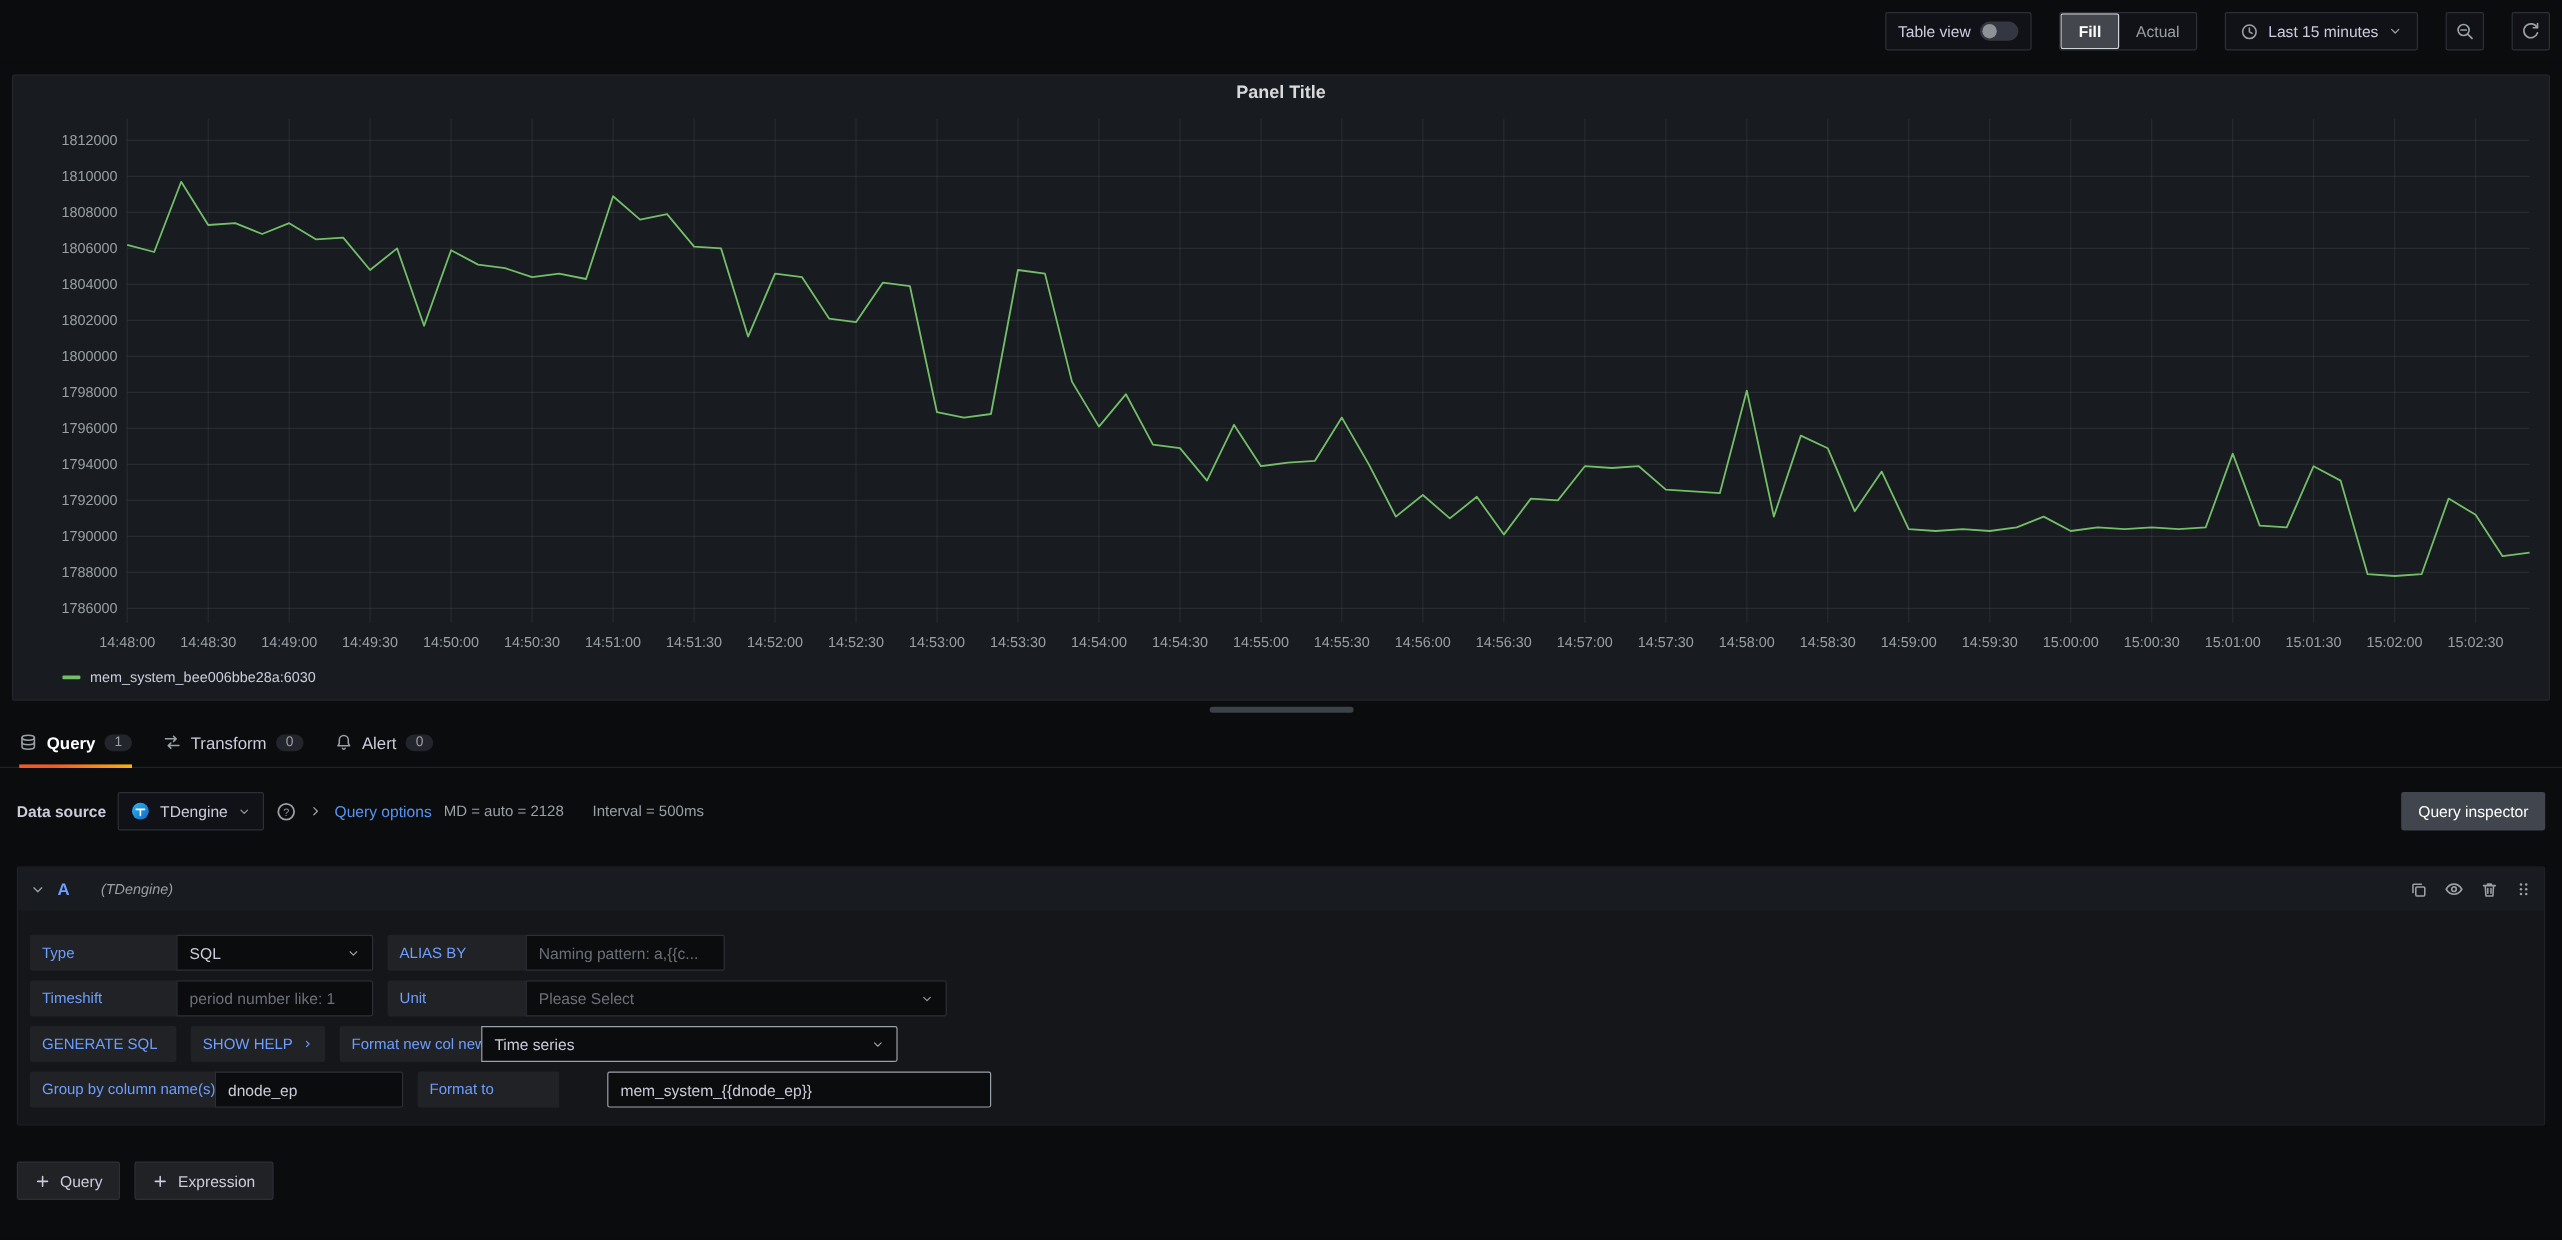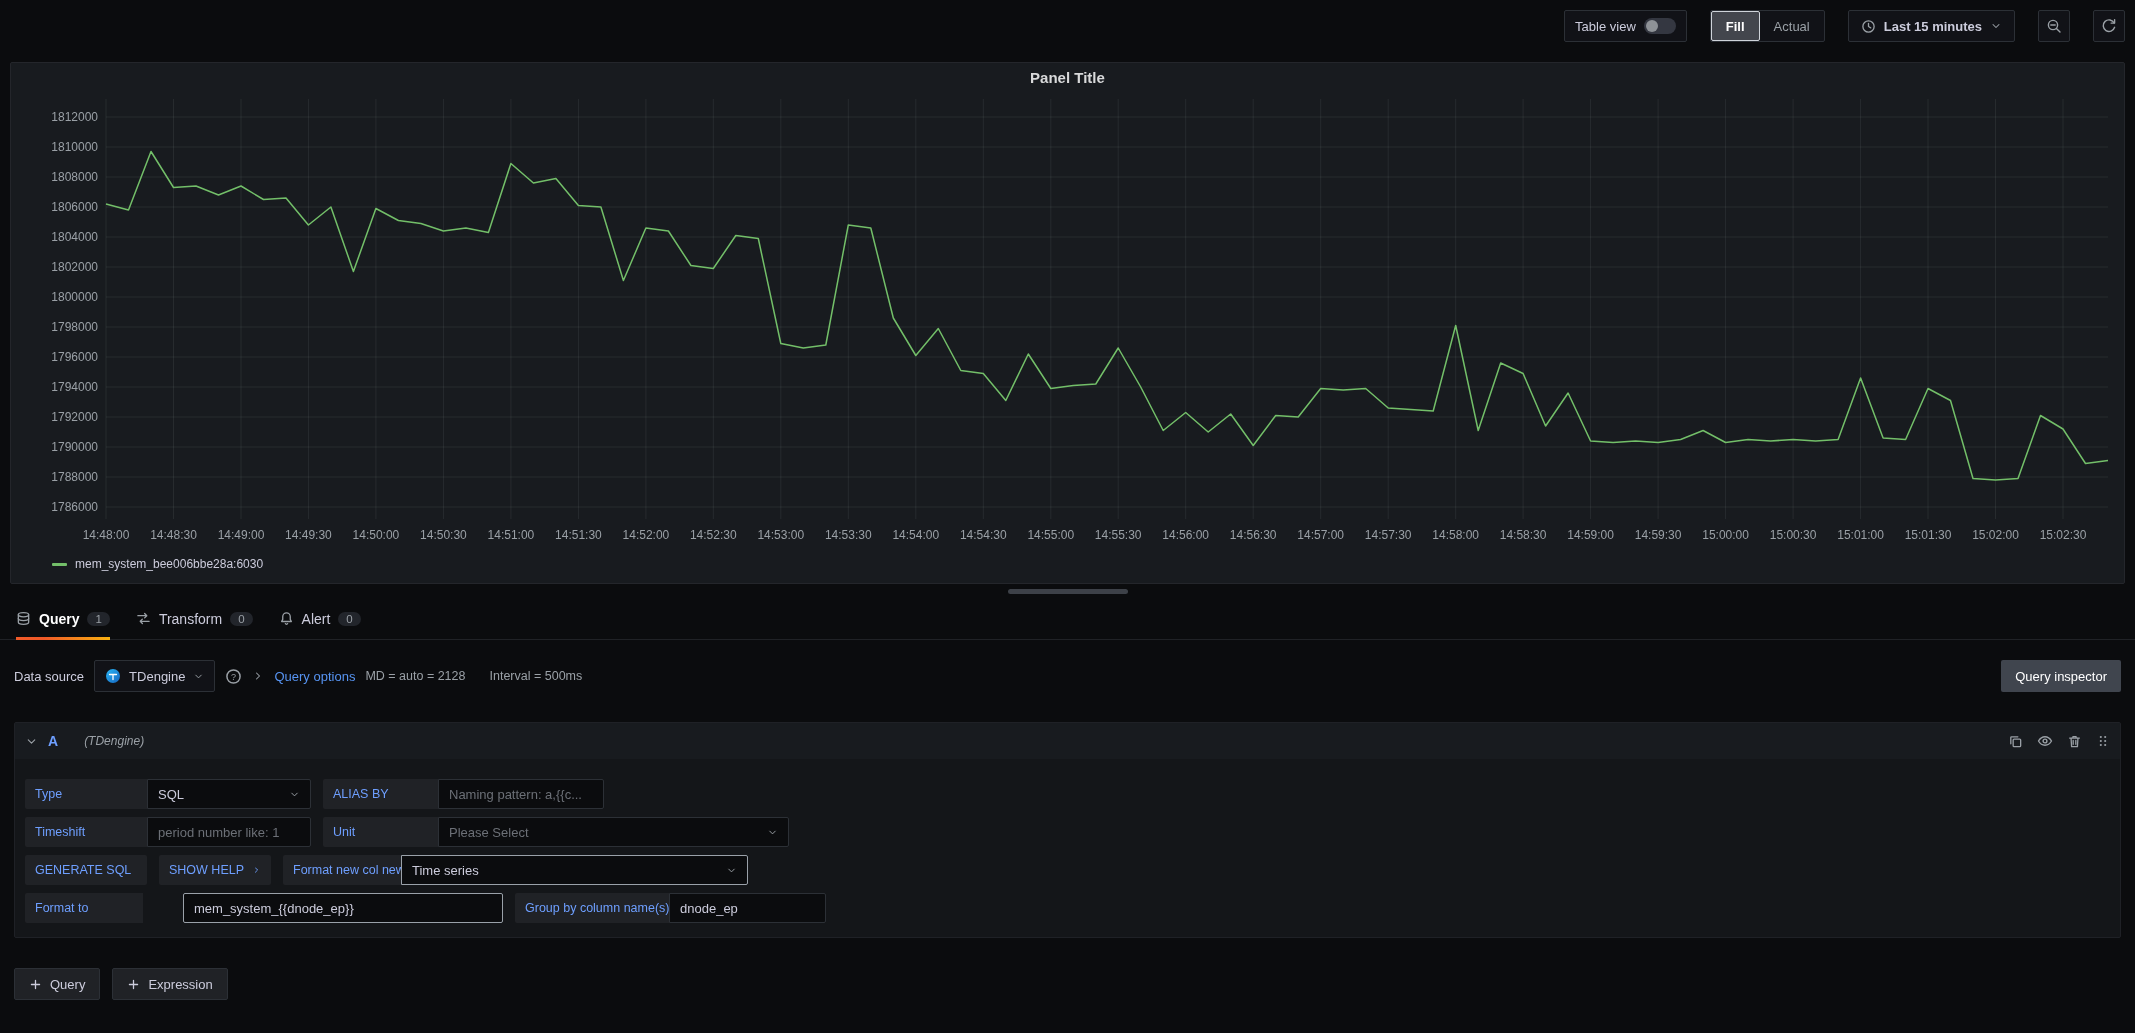--- a/index.html
+++ b/index.html
@@ -15,21 +15,21 @@
 
   
   .topbar{height:52px;display:flex;align-items:center;justify-content:flex-end;gap:23px;padding:0 10px;background:var(--bg)}
   .tb-box{display:flex;align-items:center;height:32px;border:1px solid var(--border2);border-radius:2px;background:var(--bg2)}
   .tableview{padding:0 10px;gap:8px}
   .toggle{width:32px;height:16px;border-radius:8px;background:#343741;position:relative;cursor:pointer}
   .toggle::after{content:"";position:absolute;left:2px;top:2px;width:12px;height:12px;border-radius:50%;background:#8e9297}
   .seg{overflow:hidden}
   .seg .opt{height:30px;padding:0 14px;display:flex;align-items:center;font-size:13px;color:var(--dim);background:transparent;cursor:pointer}
   .seg .opt.active{background:#43464d;color:#fff;border:1px solid #cfd4da;border-radius:2px;font-weight:600}
-  .timepicker{padding:0 12px;gap:8px;font-weight:700;cursor:pointer}
+  .timepicker{padding:0 12px;gap:8px;font-weight:400;cursor:pointer}
   .iconbtn{width:32px;justify-content:center;cursor:pointer}
 
   
   .panel{position:relative;margin:10px 10px 0;width:2115px;height:522px;background:var(--panel);
          border:1px solid var(--border);border-radius:2px}
   .panel-title{height:28px;display:flex;align-items:center;justify-content:center;font-size:15px;font-weight:600;color:#d8d9da}
   .chart-svg{margin-left:5px}
   .chart-svg .grid{stroke:rgba(240,250,255,0.07);stroke-width:1}
   .chart-svg .ytick{fill:var(--dim);font-size:12px;text-anchor:end;font-family:"Liberation Sans",sans-serif}
   .chart-svg .xtick{fill:var(--dim);font-size:12px;font-family:"Liberation Sans",sans-serif}
@@ -41,21 +41,21 @@
   
   .tabs{display:flex;align-items:stretch;gap:26px;height:42px;margin-top:4px;padding:0 16px;border-bottom:1px solid #202226}
   .tab{display:flex;align-items:center;gap:8px;font-size:14px;color:var(--text);position:relative;cursor:pointer}
   .tab.active{color:#fff;font-weight:600}
   .tab.active::after{content:"";position:absolute;left:0;right:0;bottom:-1px;height:3px;
        background:linear-gradient(90deg,#f05a28 30%,#fbca0a 120%)}
   .badge{background:#22252b;border-radius:9px;padding:1px 8px;font-size:11.5px;color:var(--dim);font-weight:400}
 
   
   .qopts{display:flex;align-items:center;gap:10px;height:40px;margin:16px 14px 0}
-  .qopts .ds-label{font-weight:400}
+  .qopts .ds-label{font-weight:700}
   .ds-picker{display:flex;align-items:center;gap:8px;height:32px;padding:0 10px;background:var(--bg2);
        border:1px solid var(--border2);border-radius:2px;cursor:pointer}
   .link-blue{color:#5794f2;font-weight:500;cursor:pointer}
   .meta{color:var(--dim);font-size:12.5px}
   .spacer{flex:1}
   .btn-gray{height:32px;display:flex;align-items:center;padding:0 14px;background:#40454e;color:#fff;
        border-radius:2px;font-weight:500;cursor:pointer}
 
   
   .qcard{margin:26px 14px 0;background:#141619;border:1px solid #1f2126;border-radius:2px}
@@ -407,26 +407,26 @@
           <span class="val">Time series</span>
           <svg width="11" height="11" viewBox="0 0 16 16">
               <path class="ic" d="M4 6l4 4 4-4"></path>
             </svg>
         </div>
       </div>
     </div>
 
     <div class="frow">
       <div class="grp">
+        <span class="chip" style="width:154px">Group by column name(s)</span>
+        <input class="inp" style="width: 157px;" value="dnode_ep">
+      </div>
+      <div class="grp">
         <span class="chip" style="width:118px">Format to</span>
         <input class="inp light" style="width: 320px; margin-left: 40px; border-radius: 2px;" value="mem_system_{{dnode_ep}}">
-      </div>
-      <div class="grp">
-        <span class="chip" style="width:154px">Group by column name(s)</span>
-        <input class="inp" style="width: 157px;" value="dnode_ep">
       </div>
     </div>
   </div>
 </div>
 
 <div class="footer">
   <span class="btn-ghost">
     <span>
       <svg width="13" height="13" viewBox="0 0 16 16">
           <path d="M8 3v10M3 8h10" stroke="#ccccdc" stroke-width="1.6" stroke-linecap="round" fill="none"></path>

